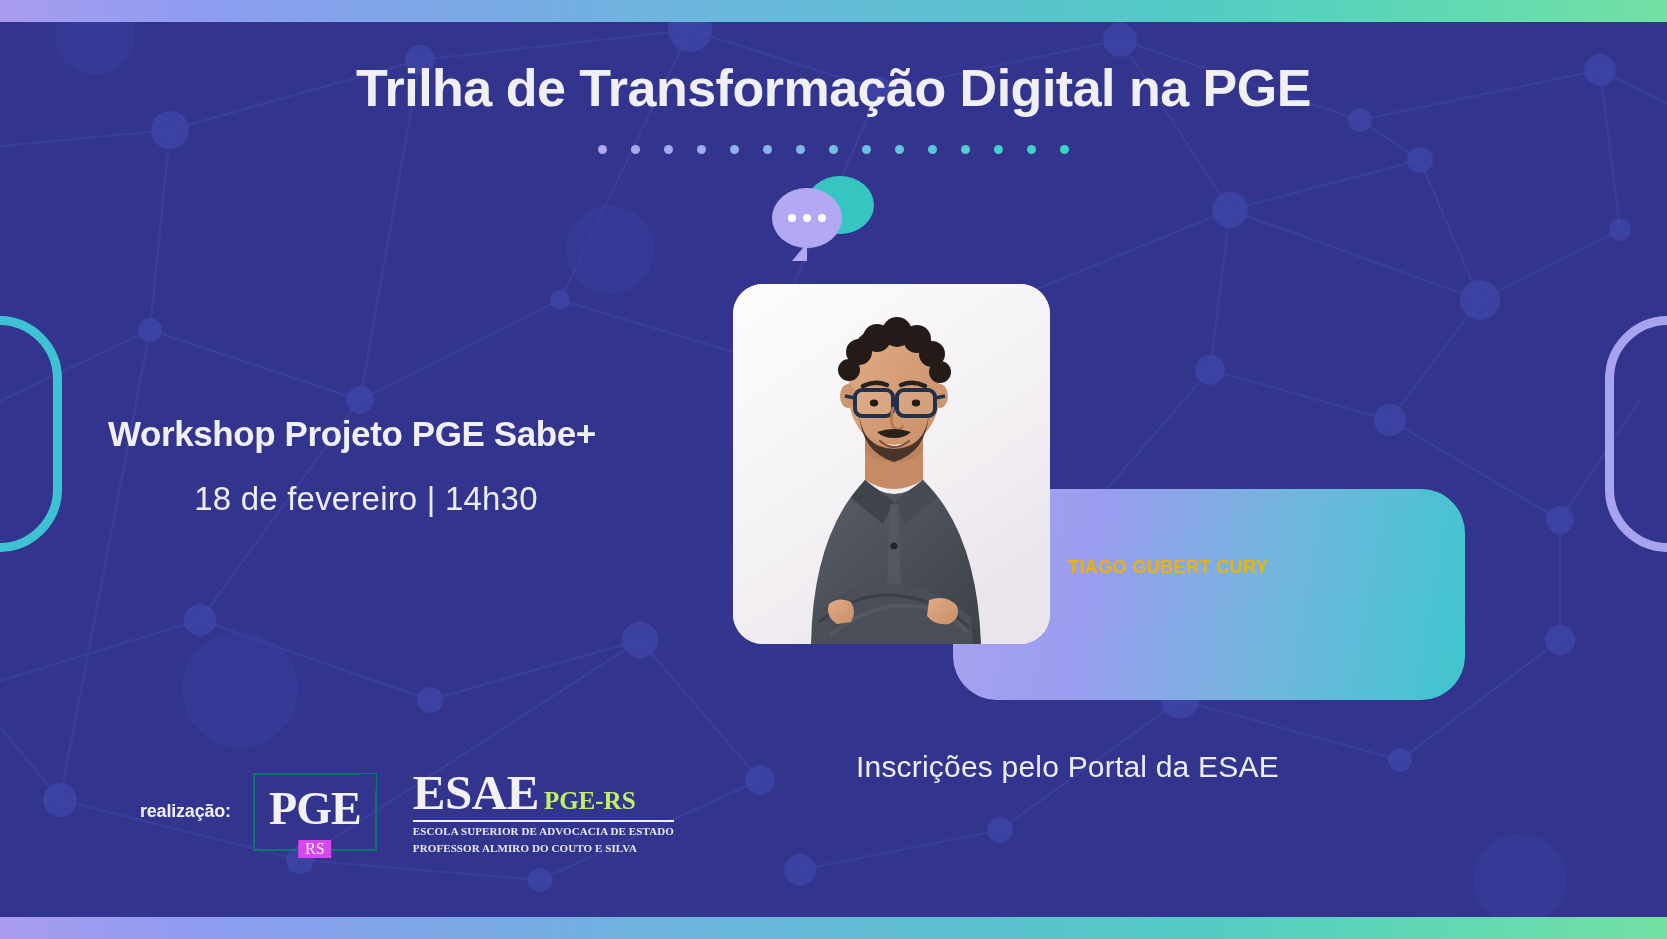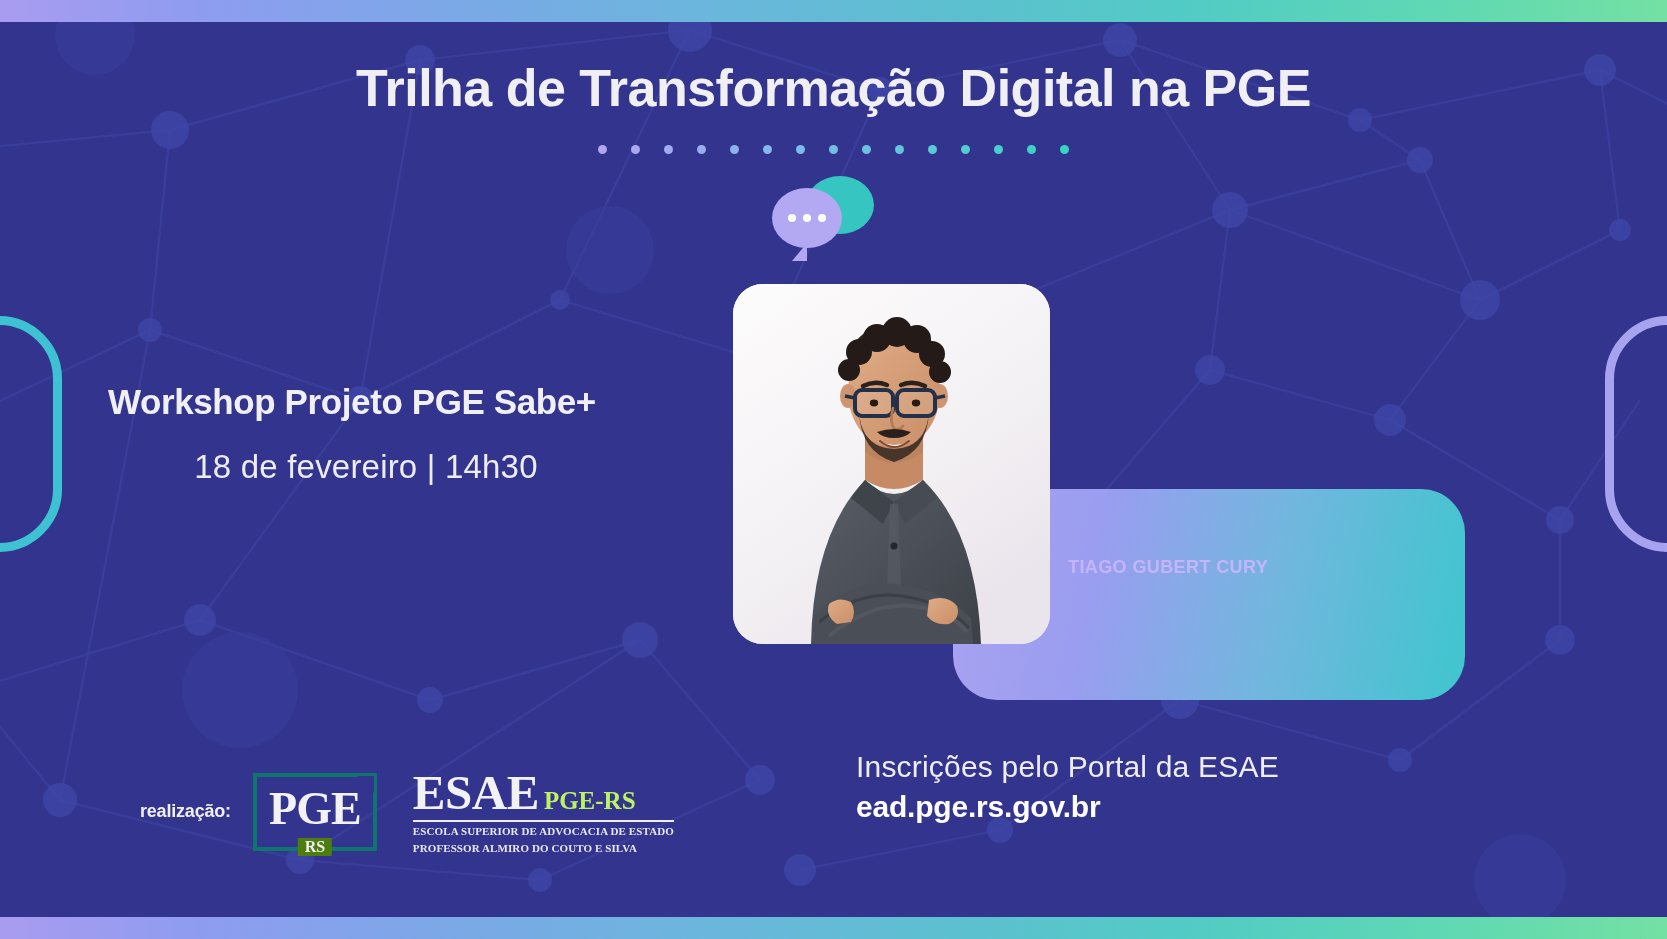--- a/index.html
+++ b/index.html
@@ -79,21 +79,21 @@
   .bub-purple::after {
     content:""; position:absolute; left:20px; bottom:-13px;
     width:0;height:0;border-style:solid;border-width:0 0 18px 15px;
     border-color:transparent transparent #b3a8f2 transparent;
   }
   .bub-purple i { width:8px;height:8px;border-radius:50%;background:#fff;display:block; }
   .sub-text { font-size:33px; font-weight:bold; color:#f2f2f6; letter-spacing:-0.3px; }
 
   
   .left-block { position:absolute; z-index:6; left:108px; top:382px; width:600px; }
-  .event-title { font-size:35px; font-weight:bold; color:#f0f0f4; letter-spacing:-0.4px; }
+  .event-title { font-size:35px; font-weight:bold; color:#f0f0f4; letter-spacing:-0.4px;margin-top:32px; }
   .event-date {
     font-size:33px; font-weight:400; color:#ececf2; margin-top:26px;
     text-align:center; padding-right:84px; letter-spacing:0.2px;
   }
 
   
   .photo-frame {
     position:absolute; z-index:5; left:733px; top:284px;
     width:317px; height:360px; border-radius:30px; overflow:hidden;
     background:linear-gradient(160deg,#fdfbfb 0%,#f3f0f3 55%,#ece8ee 100%);
@@ -108,44 +108,44 @@
     background:linear-gradient(100deg,#a9a2f0 0%,#9a9df0 28%,#72b6de 62%,#3fc6ce 100%);
   }
   .speaker-card-inner {
     width:100%; height:100%; border-radius:38px; background:transparent;
     position:relative;
   }
   .speaker-info {
     position:absolute; z-index:7; left:1068px; top:557px; width:372px;
   }
   .speaker-name {
-    font-size:18px; font-weight:bold; color:#c4b5fd; letter-spacing:0.4px;
+    font-size:18px; font-weight:bold; color:#eab308; letter-spacing:0.4px;
   }
   .speaker-bio {
     font-size:12.5px; font-weight:400; color:#eaeaf4; line-height:1.45;
     margin-top:4px; text-align:justify;
   }
 
   
   .footer-logos { position:absolute; z-index:6; left:140px; top:768px; display:flex; align-items:center; }
   .realizacao { font-size:18px; font-weight:bold; color:#f0f0f4; letter-spacing:-0.2px; }
   .pge-logo {
     margin-left:22px; width:124px; height:78px;
-    border:4px solid #0f766e; position:relative;
+    border:2px solid #0f766e; position:relative;
     display:flex; align-items:center; justify-content:center;
   }
   .pge-logo .pge-text {
     font-family:"Liberation Serif", serif;
     font-size:46px; font-weight:bold; color:#f2f2f6; line-height:1;
     letter-spacing:-1px; margin-top:-6px;
   }
   .pge-logo .rs-text {
     position:absolute; bottom:-9px; left:50%; transform:translateX(-50%);
-    background:#4d7c0f; padding:0 7px;
-    font-family:"Liberation Serif", serif; font-size:16px; font-weight:bold; color:#f2f2f6;
+    background:#d946ef; padding:0 7px;
+    font-family:"Liberation Serif", serif; font-size:16px; font-weight:normal; color:#f2f2f6;
   }
   .pge-logo .corner {
     position:absolute; right:-1px; top:-1px;
     width:0;height:0;border-style:solid;border-width:0 17px 17px 0;
     border-color:transparent #33348e transparent transparent;
   }
   .esae-logo { margin-left:36px; }
   .esae-main { display:flex; align-items:baseline; }
   .esae-word {
     font-family:"Liberation Serif", serif; font-size:49px; font-weight:bold;
@@ -388,18 +388,17 @@
         <span class="esae-pge">PGE-RS</span>
       </div>
       <div class="esae-rule"></div>
       <div class="esae-sub">ESCOLA SUPERIOR DE ADVOCACIA DE ESTADO</div>
       <div class="esae-sub">PROFESSOR ALMIRO DO COUTO E SILVA</div>
     </div>
   </div>
 
   <div class="registration">
     <div class="reg-line">Inscrições pelo Portal da ESAE</div>
-    <div class="reg-url">ead.pge.rs.gov.br</div>
   </div>
 
   <div class="strip strip-bottom"></div>
 
 </div>
 
 </body></html>

